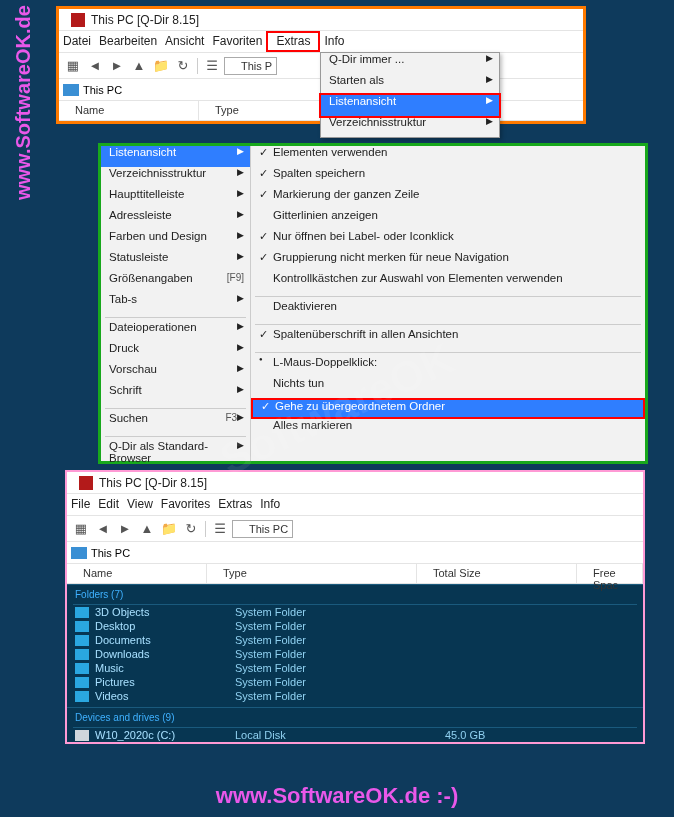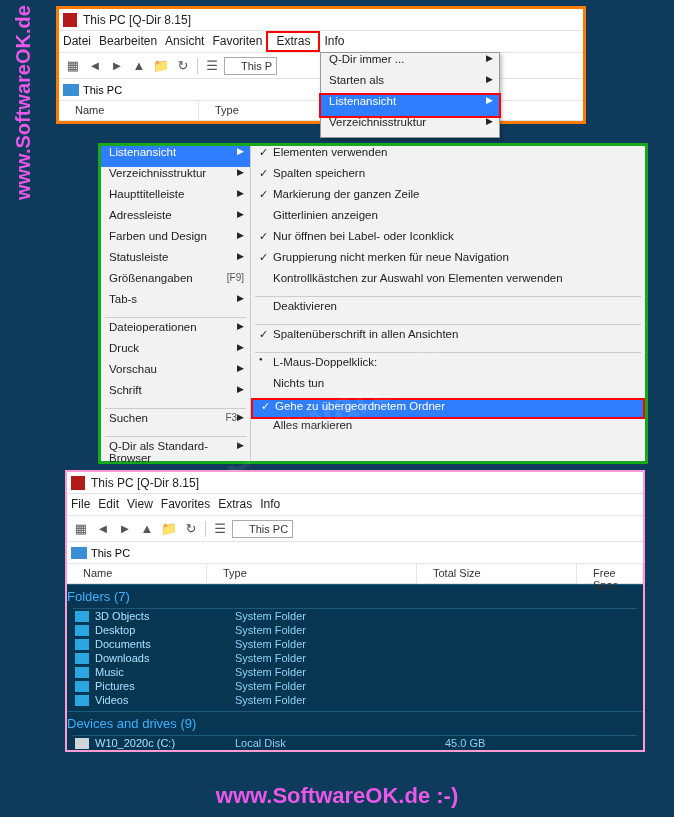--- a/index.html
+++ b/index.html
@@ -35,21 +35,21 @@
 
 .panel1 {
   position: absolute;
   left: 56px; top: 6px;
   width: 530px;
   border: 3px solid #ff7a00;
   background: #fff;
 }
 .titlebar {
   display: flex; align-items: center;
-  height: 22px; padding: 0 4px;
+  height: 22px; padding: 0 12px;
   background: #fff; border-bottom: 1px solid #e4e4e4;
   font-size: 12px; color: #222;
 }
 .titlebar .app-icon {
   width: 14px; height: 14px; margin-right: 6px;
   background: #b31a1a;
 }
 .menubar {
   display: flex; height: 22px;
   background: #fff; border-bottom: 1px solid #e4e4e4;
@@ -162,21 +162,21 @@
   background: #073652;
 }
 .panel3 .titlebar, .panel3 .menubar, .panel3 .toolbar, .panel3 .path-row, .panel3 .list-header {
   background: #fff;
 }
 .list-body {
   background: #073652; color: #a8e0ff;
   font-size: 11px;
 }
 .list-group-header {
-  padding: 4px 0; color: #3fb1ff; font-size: 13px;
+  padding: 4px 8px; color: #3fb1ff; font-size: 10px;
   border-top: 1px solid #1a5a7d;
 }
 .list-row {
   display: flex; padding: 1px 8px; align-items: center;
 }
 .list-row .icon {
   width: 14px; height: 11px; margin-right: 6px;
 }
 .list-row .c-name { width: 140px; color: #a8e0ff; }
 .list-row .c-type { width: 210px; color: #8fd0f0; }

